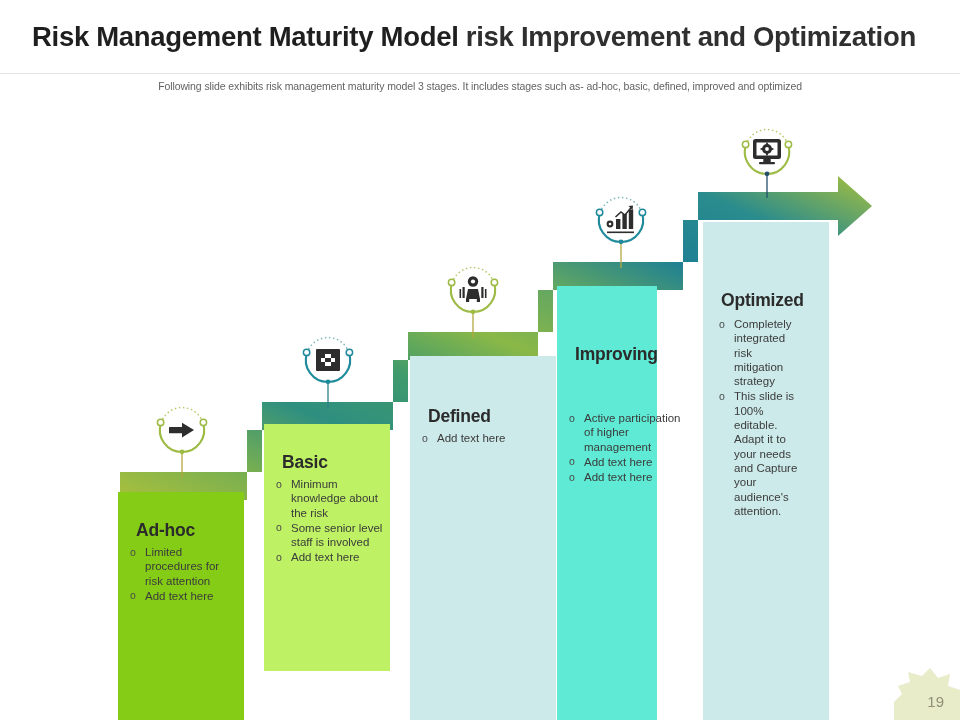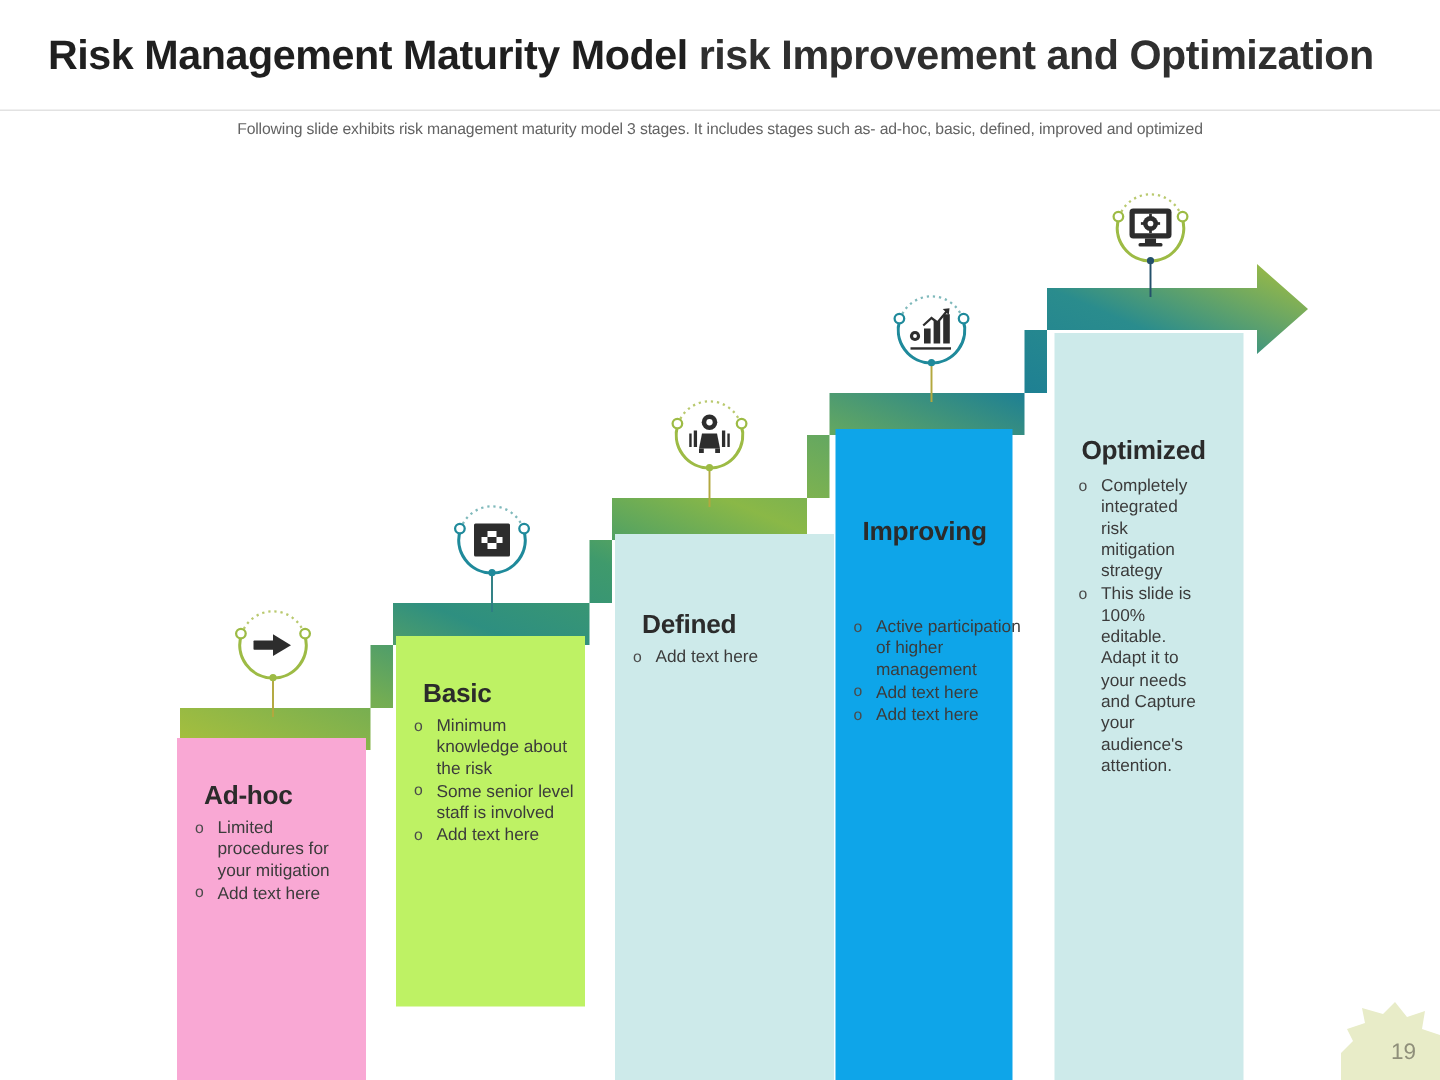--- a/index.html
+++ b/index.html
@@ -236,45 +236,45 @@
         <rect x="33.1" y="24.6" width="1.8" height="2.6" fill="#2d2d2d"></rect>
         <rect x="33.1" y="34.8" width="1.8" height="2.6" fill="#2d2d2d"></rect>
         <rect x="27.6" y="30.1" width="2.6" height="1.8" fill="#2d2d2d"></rect>
         <rect x="37.8" y="30.1" width="2.6" height="1.8" fill="#2d2d2d"></rect>
         <rect x="30.3" y="41" width="7.4" height="3.2"></rect>
         <rect x="26" y="44" width="16" height="2.3" rx="1"></rect>
       </g>
     </svg>
   </div>
 
-  <div class="card" style="left:118px;top:492px;width:126px;height:228px;background:#f9a8d4;">
+  <div class="card" style="left:118px;top:492px;width:126px;height:228px;background:#84cc16;">
     <div class="ctitle" style="top:28px;">Ad-hoc</div>
     <ul style="top:53px;width:110px;">
-      <li>Limited procedures for your mitigation</li>
+      <li>Limited procedures for risk attention</li>
       <li>Add text here</li>
     </ul>
   </div>
 
   <div class="card" style="left:264px;top:424px;width:126px;height:247px;background:#bef264;">
     <div class="ctitle" style="top:28px;">Basic</div>
     <ul style="top:53px;width:114px;">
       <li>Minimum knowledge about the risk</li>
       <li>Some senior level staff is involved</li>
       <li>Add text here</li>
     </ul>
   </div>
 
   <div class="card" style="left:410px;top:356px;width:146px;height:364px;background:#cdeaea;">
     <div class="ctitle" style="top:50px;">Defined</div>
     <ul style="top:75px;width:112px;">
       <li>Add text here</li>
     </ul>
   </div>
 
-  <div class="card" style="left:557px;top:286px;width:118px;height:434px;background:#0ea5e9;">
+  <div class="card" style="left:557px;top:286px;width:100px;height:434px;background:#5eead4;">
     <div class="ctitle" style="top:58px;">Improving</div>
     <ul style="top:83px;width:116px;margin-top:42px;">
       <li>Active participation of higher management</li>
       <li>Add text here</li>
       <li>Add text here</li>
     </ul>
   </div>
 
   <div class="card" style="left:703px;top:222px;width:126px;height:498px;background:#cdeaea;">
     <div class="ctitle" style="top:68px;">Optimized</div>

